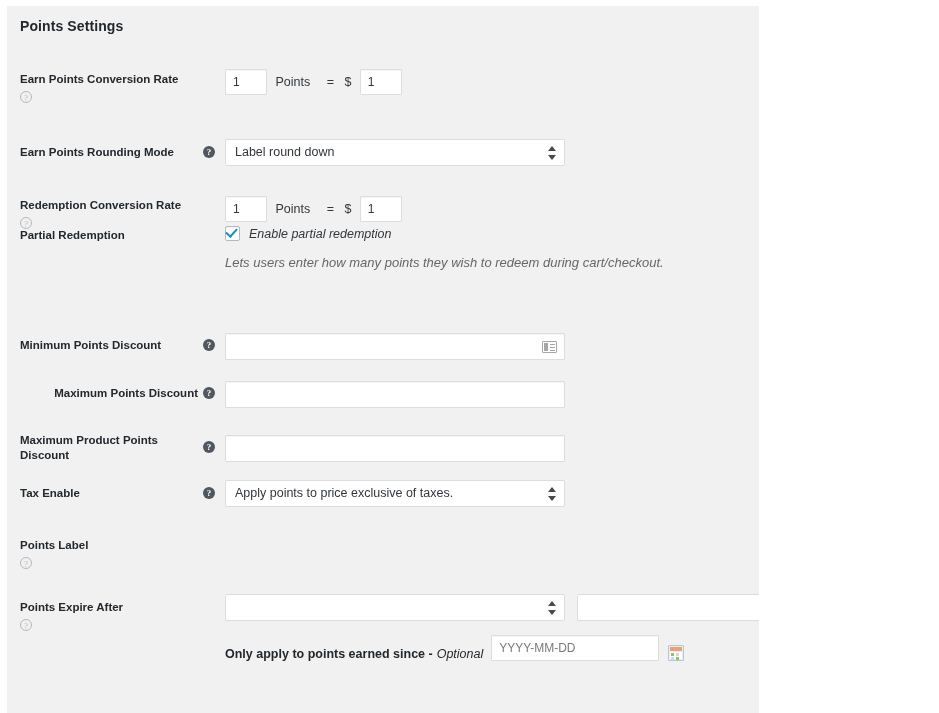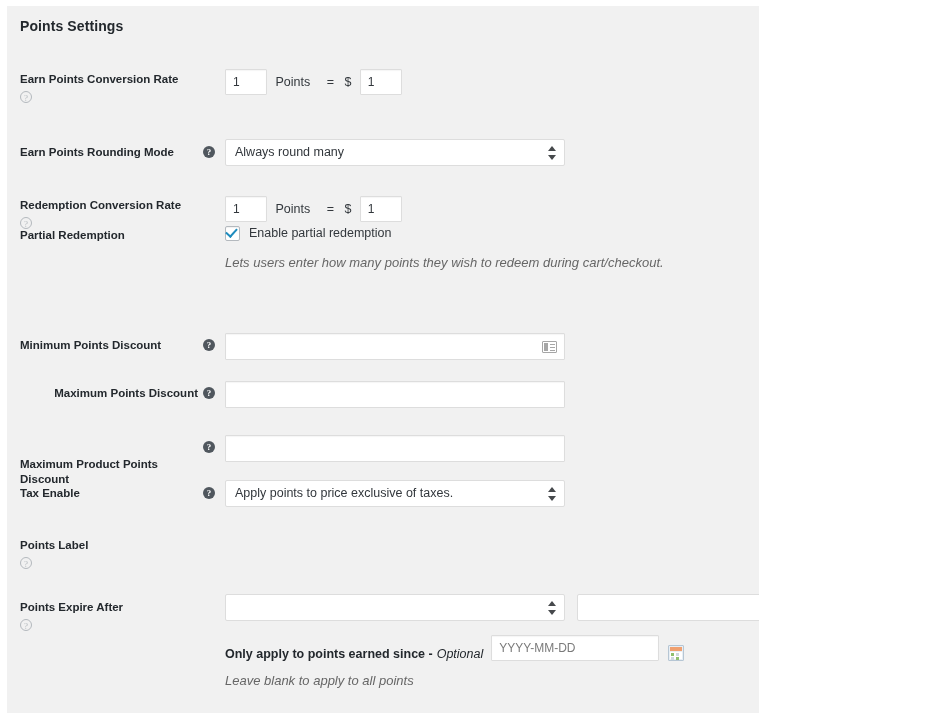--- a/index.html
+++ b/index.html
@@ -152,21 +152,21 @@
     border-right: 4px solid transparent;
   }
   .stepper .up { top: 0; border-bottom: 5px solid #46494c; }
   .stepper .dn { bottom: 0; border-top: 5px solid #46494c; }
 
   .inline-txt {
     font-size: 12.5px;
     color: #32373c;
   }
 
-  .cbrow { display: flex; align-items: flex-start; }
+  .cbrow { display: flex; align-items: center; font-style: italic; }
   .checkbox {
     width: 15px;
     height: 15px;
     border: 1px solid #b4b9be;
     border-radius: 2px;
     background: #fff;
     box-shadow: 0 1px 1px rgba(0,0,0,0.06) inset;
     position: relative;
     box-sizing: border-box;
     flex: 0 0 auto;
@@ -288,21 +288,21 @@
       </div>
     </div>
 
     <div class="row" style="height:54px;">
       <div class="label-cell" style="top:33px;">
         <span class="lbl-text">Earn Points Rounding Mode</span>
       </div>
       <span class="help-dark" style="left:196px; top:34px;">?</span>
       <div class="field-cell" style="top:27px;">
         <div class="selwrap" style="width:340px;">
-          <span class="selval">Always round many</span>
+          <span class="selval">Label round down</span>
           <span class="stepper">
               <i class="up"></i>
               <i class="dn"></i>
             </span>
         </div>
       </div>
     </div>
 
     <div class="row" style="height:62px;">
       <div class="label-cell" style="top:32px;">
@@ -350,21 +350,21 @@
       <div class="label-cell" style="top:32px;text-align:right;">
         <span class="lbl-text">Maximum Points Discount</span>
       </div>
       <span class="help-dark" style="left:196px; top:33px;">?</span>
       <div class="field-cell" style="top:27px;">
         <input class="txt" type="text" style="width: 340px; height: 27px;" value="">
       </div>
     </div>
 
     <div class="row" style="height:60px;">
-      <div class="label-cell" style="top:31px;margin-top:24px;">
+      <div class="label-cell" style="top:31px;">
         <span class="lbl-text">Maximum Product Points</span>
         <span class="lbl-text">Discount</span>
       </div>
       <span class="help-dark" style="left:196px; top:39px;">?</span>
       <div class="field-cell" style="top:33px;">
         <input class="txt" type="text" style="width: 340px; height: 27px;" value="">
       </div>
     </div>
 
     <div class="row" style="height:52px;">
@@ -416,18 +416,17 @@
         <div style="margin-top:14px; display:flex; align-items:flex-end;">
           <span class="bold-inline">Only apply to points earned since -</span>
           <span class="ital-inline" style="margin-left:4px;">Optional</span>
           <input class="txt" type="text" style="width: 168px; height: 26px; margin-left: 8px;" placeholder="YYYY-MM-DD">
           <span class="cal-icon" style="margin-left:9px;">
             <i class="cal-head"></i>
               <i class="cal-body"></i>
           </span>
         </div>
 
-        <div class="desc" style="margin-top:12px;">Leave blank to apply to all points</div>
       </div>
     </div>
 
   </div>
 </div>
 
 </body></html>

